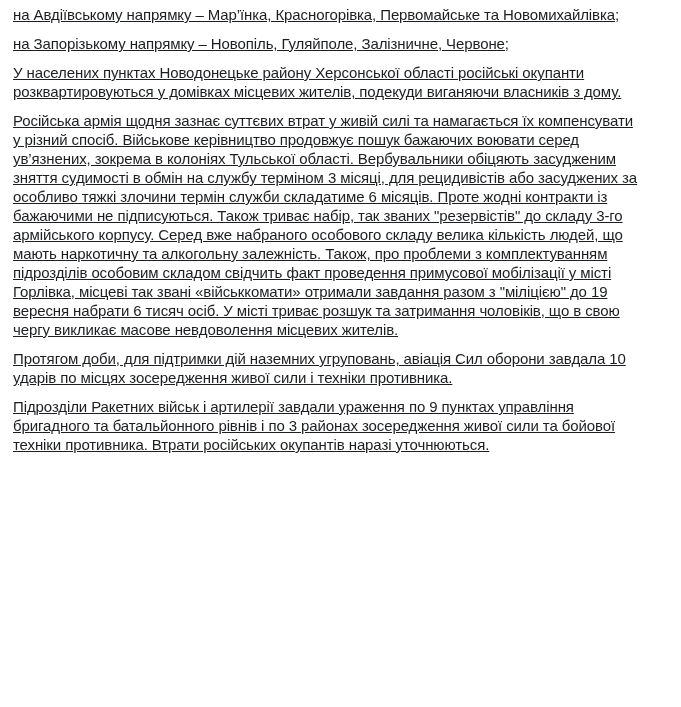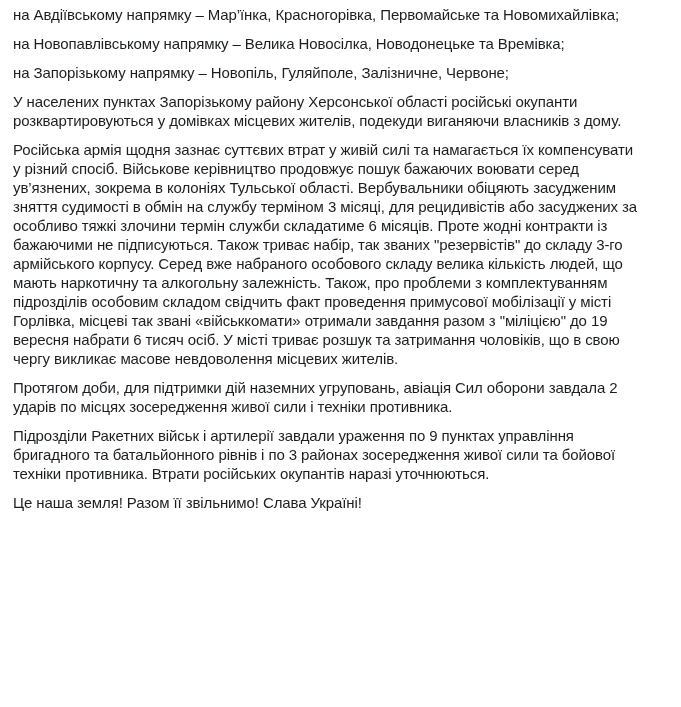--- a/index.html
+++ b/index.html
@@ -12,37 +12,36 @@
     height: 707px;
     overflow: hidden;
     font-family: "Liberation Sans", "DejaVu Sans", sans-serif;
     color: #1c1e21;
     -webkit-font-smoothing: antialiased;
   }
   .post {
     box-sizing: border-box;
     width: 674px;
     padding: 5px 30px 0 13px;
+    text-decoration: underline;
   }
   .post p {
     margin: 0 0 10px 0;
     font-size: 15px;
     line-height: 19px;
     font-weight: 400;
     letter-spacing: -0.1px;
     color: #1c1e21;
     white-space: normal;
     word-wrap: break-word;
   }
 </style>
 </head>
 <body>
 
 <div class="post">
   <p>на Авдіївському напрямку – Мар’їнка, Красногорівка, Первомайське та Новомихайлівка;</p>
-  <p>на Новопавлівському напрямку – Велика Новосілка, Новодонецьке та Времівка;</p>
   <p>на Запорізькому напрямку – Новопіль, Гуляйполе, Залізничне, Червоне;</p>
-  <p>У населених пунктах Запорізькому району Херсонської області російські окупанти розквартировуються у домівках місцевих жителів, подекуди виганяючи власників з дому.</p>
+  <p>У населених пунктах Новодонецьке району Херсонської області російські окупанти розквартировуються у домівках місцевих жителів, подекуди виганяючи власників з дому.</p>
   <p>Російська армія щодня зазнає суттєвих втрат у живій силі та намагається їх компенсувати у різний спосіб. Військове керівництво продовжує пошук бажаючих воювати серед ув’язнених, зокрема в колоніях Тульської області. Вербувальники обіцяють засудженим зняття судимості в обмін на службу терміном 3 місяці, для рецидивістів або засуджених за особливо тяжкі злочини термін служби складатиме 6 місяців. Проте жодні контракти із бажаючими не підписуються. Також триває набір, так званих "резервістів" до складу 3-го армійського корпусу. Серед вже набраного особового складу велика кількість людей, що мають наркотичну та алкогольну залежність. Також, про проблеми з комплектуванням підрозділів особовим складом свідчить факт проведення примусової мобілізації у місті Горлівка, місцеві так звані «військкомати» отримали завдання разом з "міліцією" до 19 вересня набрати 6 тисяч осіб. У місті триває розшук та затримання чоловіків, що в свою чергу викликає масове невдоволення місцевих жителів.</p>
-  <p>Протягом доби, для підтримки дій наземних угруповань, авіація Сил оборони завдала 2 ударів по місцях зосередження живої сили і техніки противника.</p>
+  <p>Протягом доби, для підтримки дій наземних угруповань, авіація Сил оборони завдала 10 ударів по місцях зосередження живої сили і техніки противника.</p>
   <p>Підрозділи Ракетних військ і артилерії завдали ураження по 9 пунктах управління бригадного та батальйонного рівнів і по 3 районах зосередження живої сили та бойової техніки противника. Втрати російських окупантів наразі уточнюються.</p>
-  <p>Це наша земля! Разом її звільнимо! Слава Україні!</p>
 </div>
 
 </body></html>

